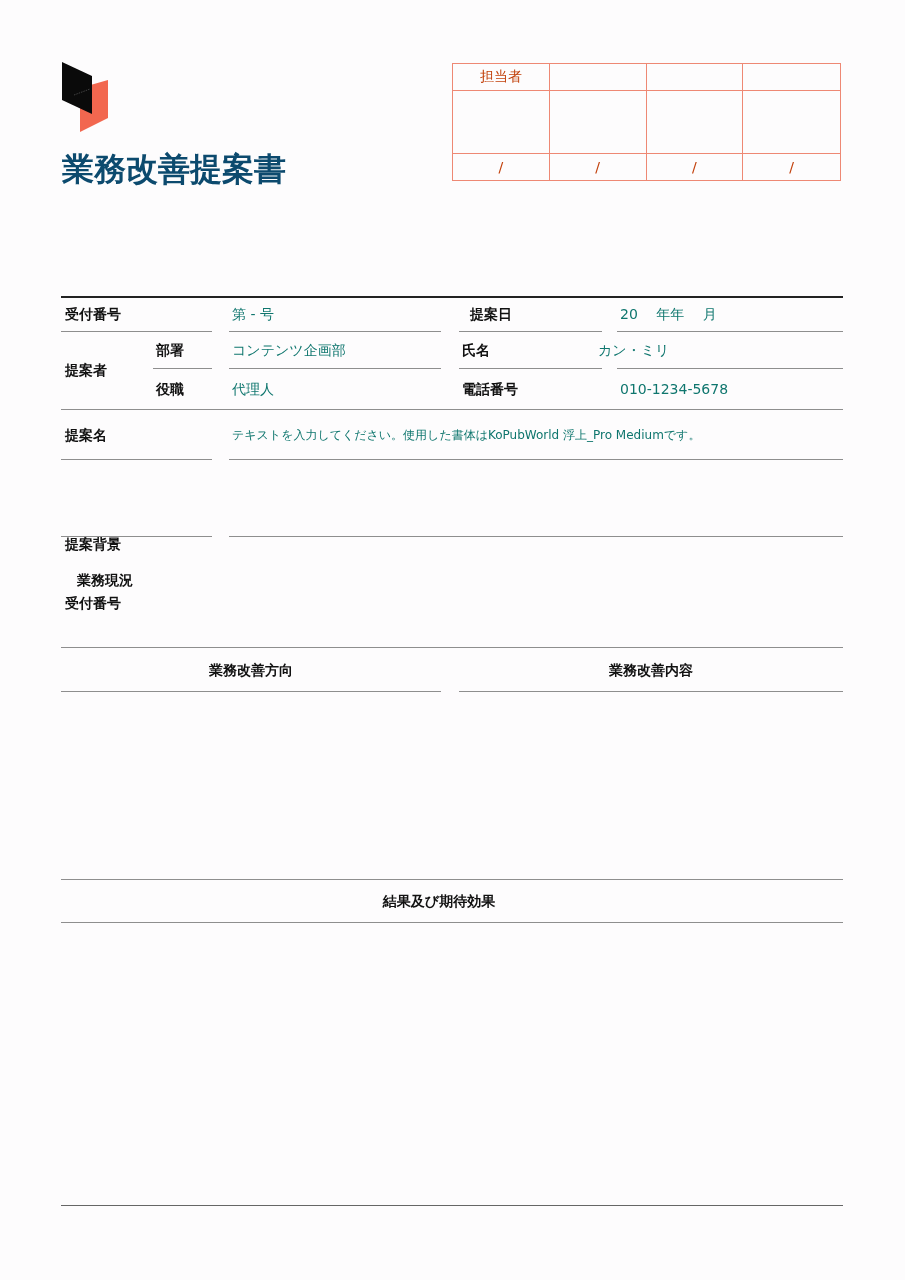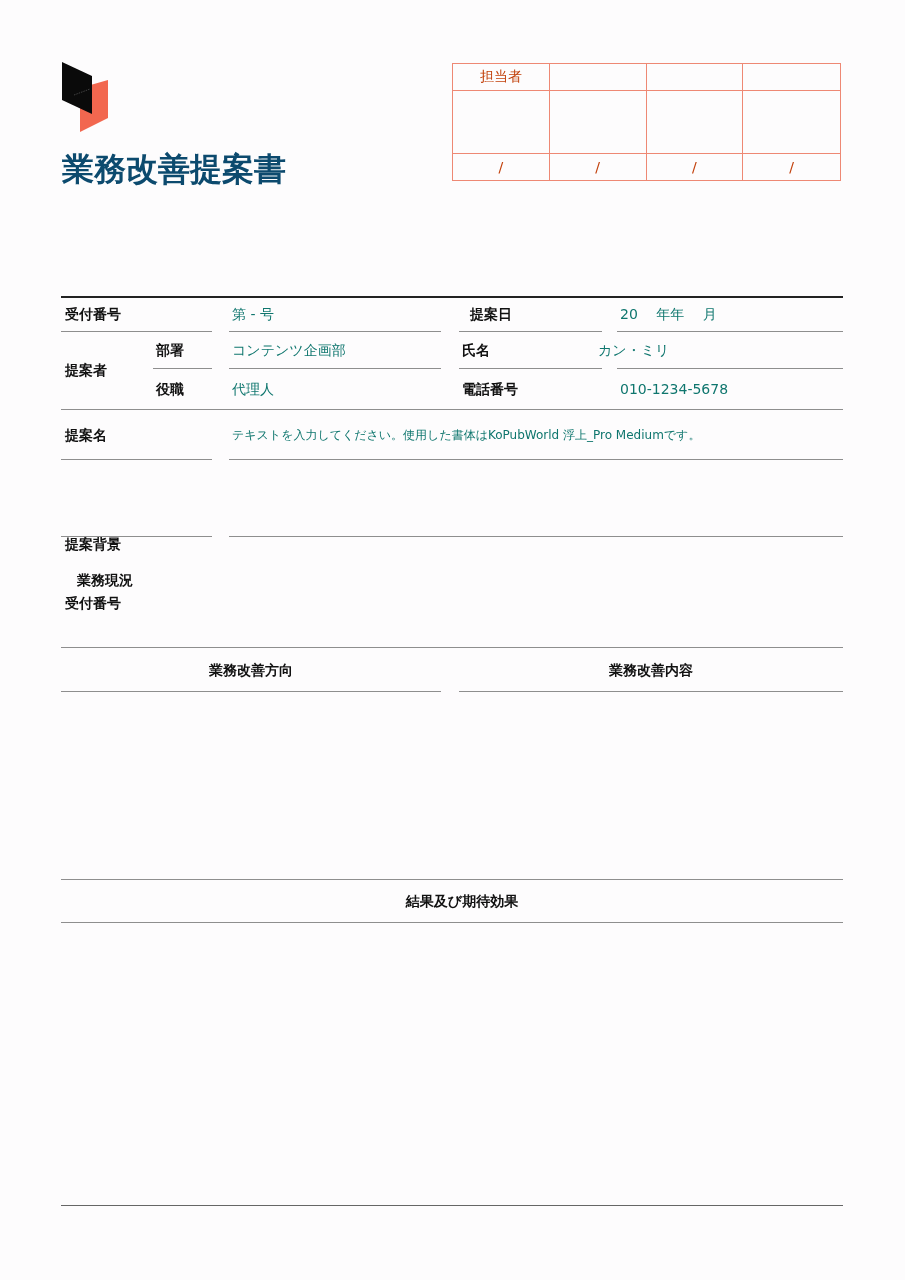--- a/index.html
+++ b/index.html
@@ -120,17 +120,17 @@
 
 <div class="abs lbl center" style="left:61px; top:662px; width:380px;">業務改善方向</div>
 <div class="abs lbl center" style="left:459px; top:662px; width:384px;">業務改善内容</div>
 <div class="abs hline" style="left:61px; top:691px; width:380px;"></div>
 <div class="abs hline" style="left:459px; top:691px; width:384px;"></div>
 
 <div class="abs val" style="left:61px; top:696px; width:380px; height:178px;"></div>
 <div class="abs val" style="left:459px; top:696px; width:384px; height:178px;"></div>
 
 <div class="abs hline" style="left:61px; top:879px; width:782px;"></div>
-<div class="abs lbl center" style="left:71px; top:893px; width:782px;">結果及び期待効果</div>
+<div class="abs lbl center" style="left:48px; top:893px; width:782px;">結果及び期待効果</div>
 <div class="abs hline" style="left:61px; top:922px; width:782px;"></div>
 <div class="abs val" style="left:61px; top:928px; width:782px; height:272px;"></div>
 
 <div class="abs hline" style="left:61px; top:1205px; width:782px; border-top:1.6px solid #666;"></div>
 
 </body></html>

